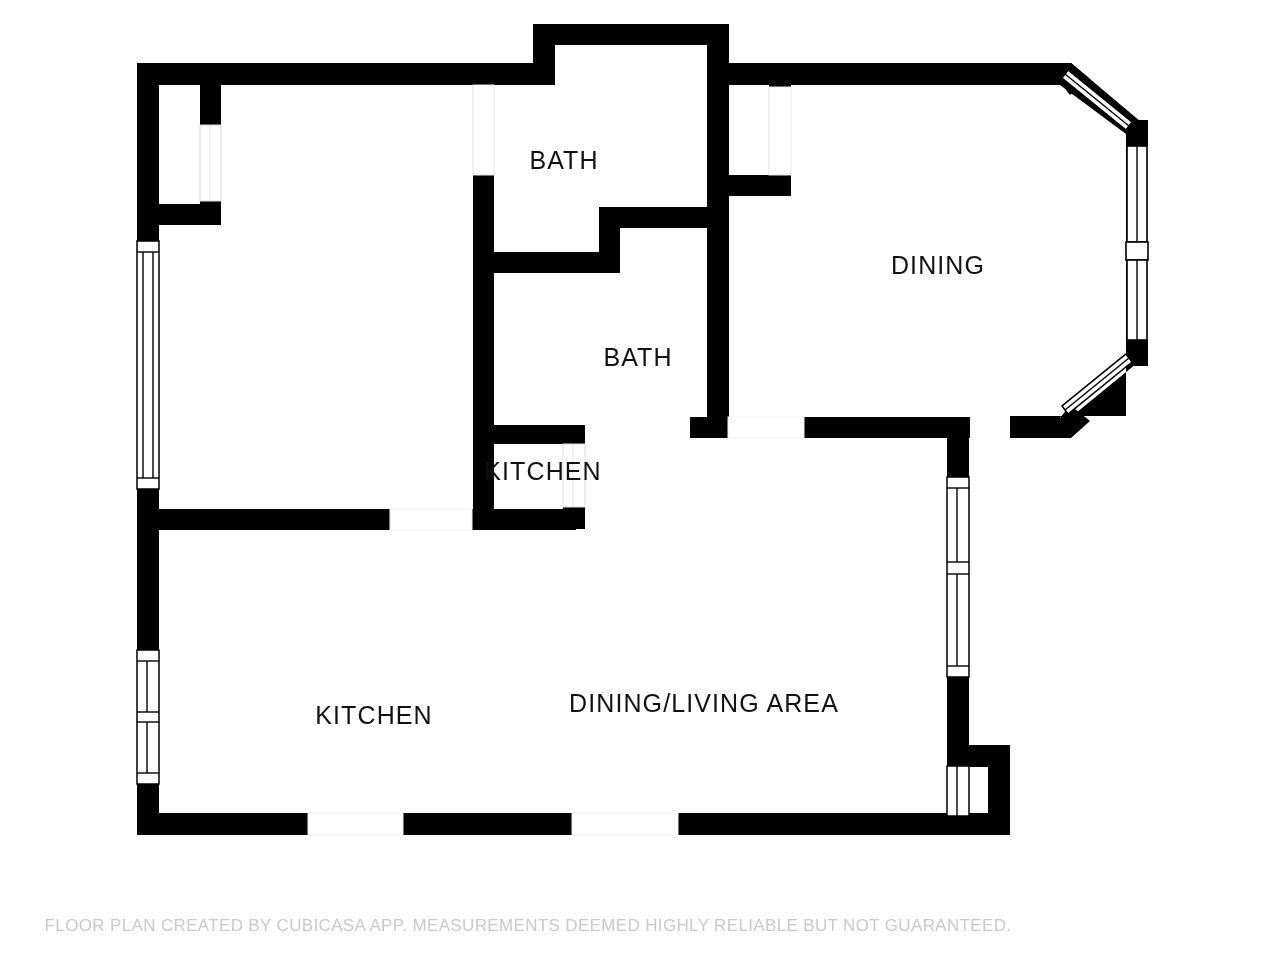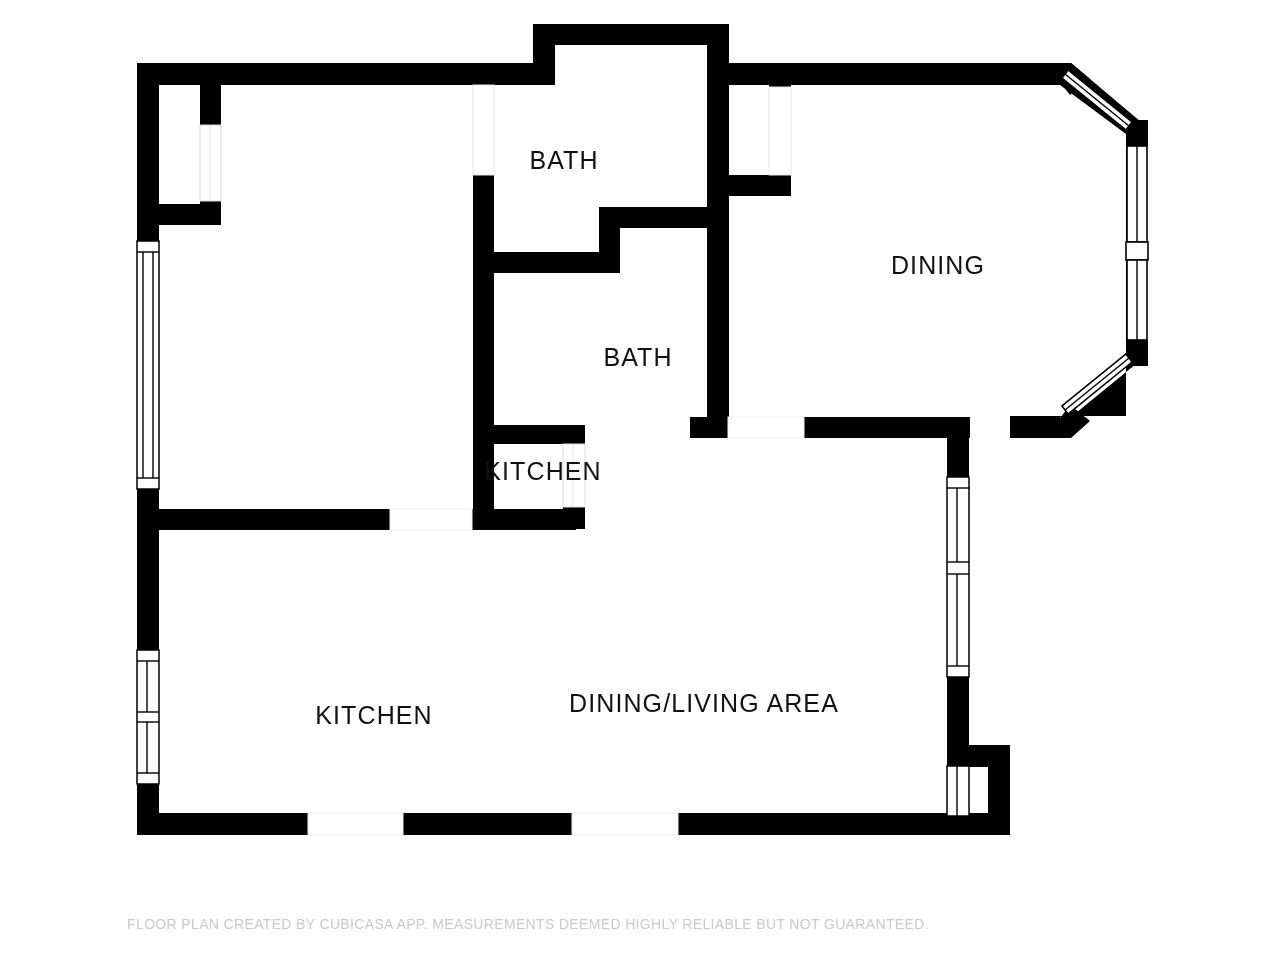--- a/index.html
+++ b/index.html
@@ -38,21 +38,21 @@
     font-weight: 400;
   }
   #footer-note {
     position: absolute;
     left: 0;
     top: 916px;
     width: 1056px;
     text-align: center;
     color: #c9c9cf;
     font-family: "Liberation Sans", sans-serif;
-    font-size: 14px;
+    font-size: 17px;
     letter-spacing: 0.35px;
     white-space: nowrap;
   }
 </style>
 </head>
 <body>
 
 <div id="plan-root">
 
   <svg id="floorplan-svg" viewBox="0 0 1280 960" xmlns="http://www.w3.org/2000/svg">

